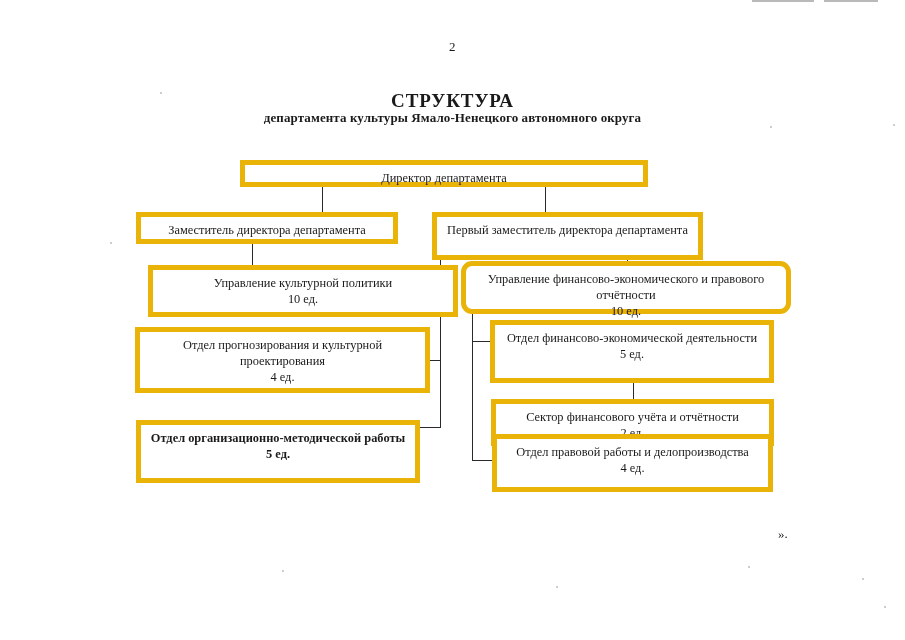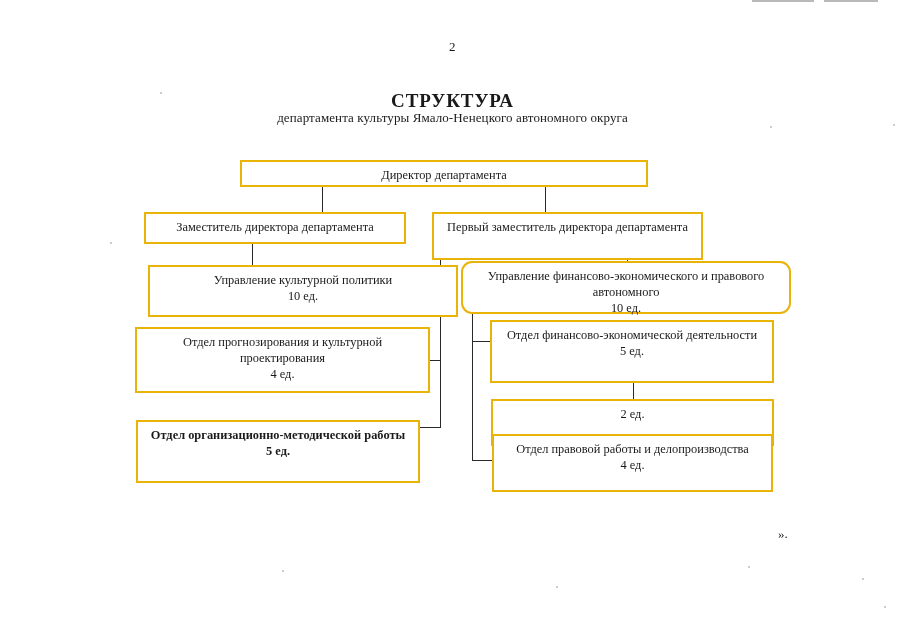--- a/index.html
+++ b/index.html
@@ -47,26 +47,27 @@
     font-weight:bold;
     letter-spacing:.9px;
   }
   .doc-subtitle{
     position:absolute;
     left:0;top:110px;
     width:905px;
     text-align:center;
     font-size:13px;
     letter-spacing:.1px;
+    font-weight:bold;
   }
   
   .node{
     position:absolute;
     box-sizing:border-box;
-    border:2px solid #eab308;
+    border:5px solid #eab308;
     background:#ffffff;
     font-size:12.4px;
     line-height:16px;
     text-align:center;
     padding-top:5px;
     z-index:3;
   }
   .node .ln{display:block;}
   
   .conn{
@@ -122,56 +123,57 @@
   <div class="conn v" style="left:472px;top:313px;height:148px;"></div>
   <div class="conn h" style="left:472px;top:341px;width:19px;"></div>
   <div class="conn h" style="left:472px;top:460px;width:21px;"></div>
 
   <div class="conn v" style="left:633px;top:383px;height:16px;"></div>
 
   <div class="node" style="left:240px;top:160px;width:408px;height:27px;">
     <span class="ln">Директор департамента</span>
   </div>
 
-  <div class="node" style="left:136px;top:212px;width:262px;height:32px;margin-left:8px;">
+  <div class="node" style="left:136px;top:212px;width:262px;height:32px;">
     <span class="ln">Заместитель директора департамента</span>
   </div>
 
   <div class="node" style="left:432px;top:212px;width:271px;height:48px;">
     <span class="ln">Первый заместитель директора департамента</span>
   </div>
 
   <div class="node" style="left:148px;top:265px;width:310px;height:52px;">
     <span class="ln">Управление культурной политики</span>
     <span class="ln">10 ед.</span>
   </div>
 
   <div class="node" style="left:461px;top:261px;width:330px;height:53px;border-radius:11px;">
     <span class="ln">Управление финансово-экономического и правового</span>
-    <span class="ln">автономного</span>
+    <span class="ln">отчётности</span>
     <span class="ln">10 ед.</span>
   </div>
 
   <div class="node" style="left:135px;top:327px;width:295px;height:66px;">
     <span class="ln">Отдел прогнозирования и культурной</span>
     <span class="ln">проектирования</span>
     <span class="ln">4 ед.</span>
   </div>
 
   <div class="node" style="left:136px;top:420px;width:284px;height:63px;font-weight:bold;">
     <span class="ln">Отдел организационно-методической работы</span>
     <span class="ln">5 ед.</span>
   </div>
 
   <div class="node" style="left:490px;top:320px;width:284px;height:63px;">
     <span class="ln">Отдел финансово-экономической деятельности</span>
     <span class="ln">5 ед.</span>
   </div>
 
   <div class="node" style="left:491px;top:399px;width:283px;height:47px;">
+    <span class="ln">Сектор финансового учёта и отчётности</span>
     <span class="ln">2 ед.</span>
   </div>
 
   <div class="node" style="left:492px;top:434px;width:281px;height:58px;">
     <span class="ln">Отдел правовой работы и делопроизводства</span>
     <span class="ln">4 ед.</span>
   </div>
 
   <div class="closing-quote">».</div>
 

